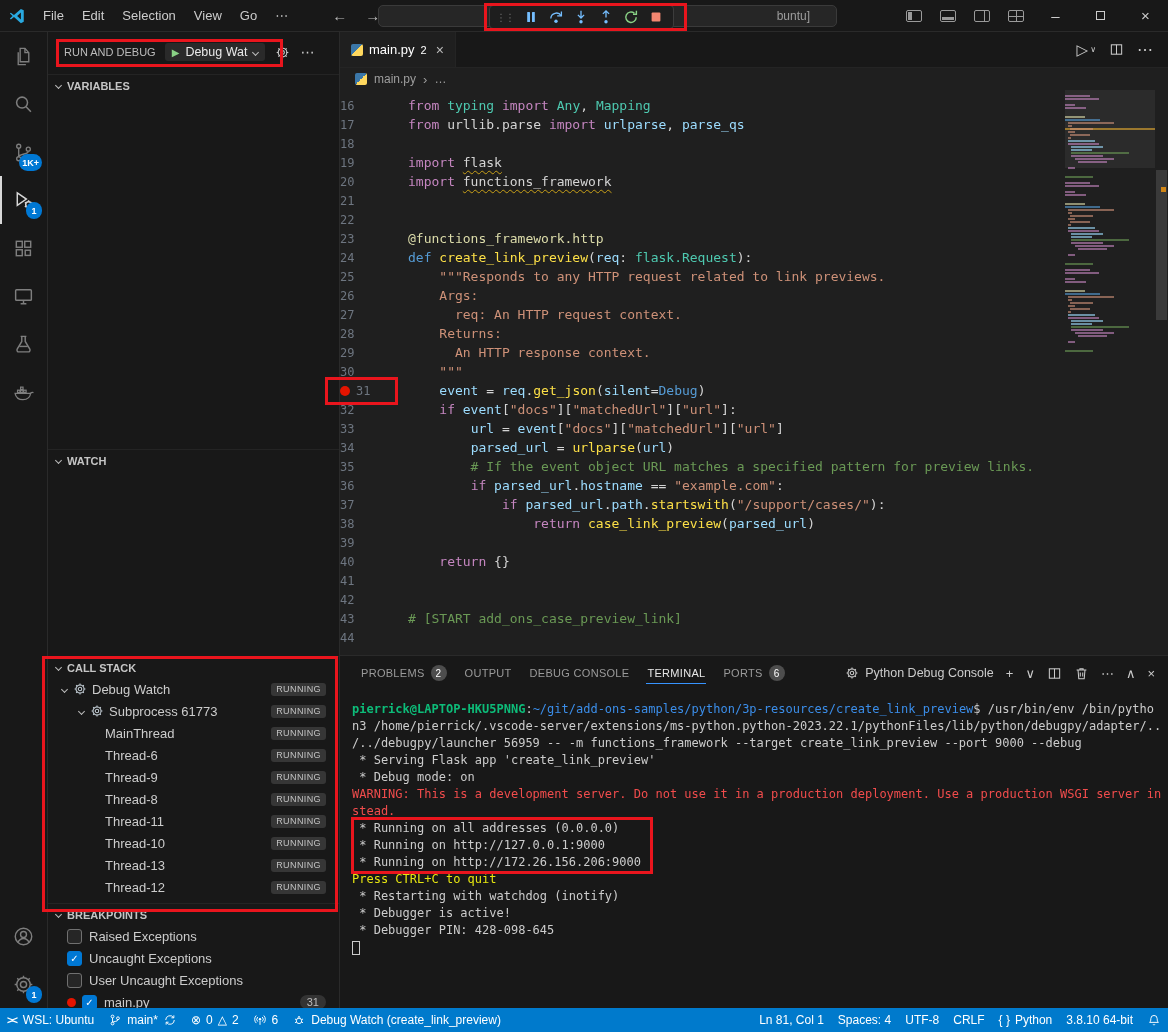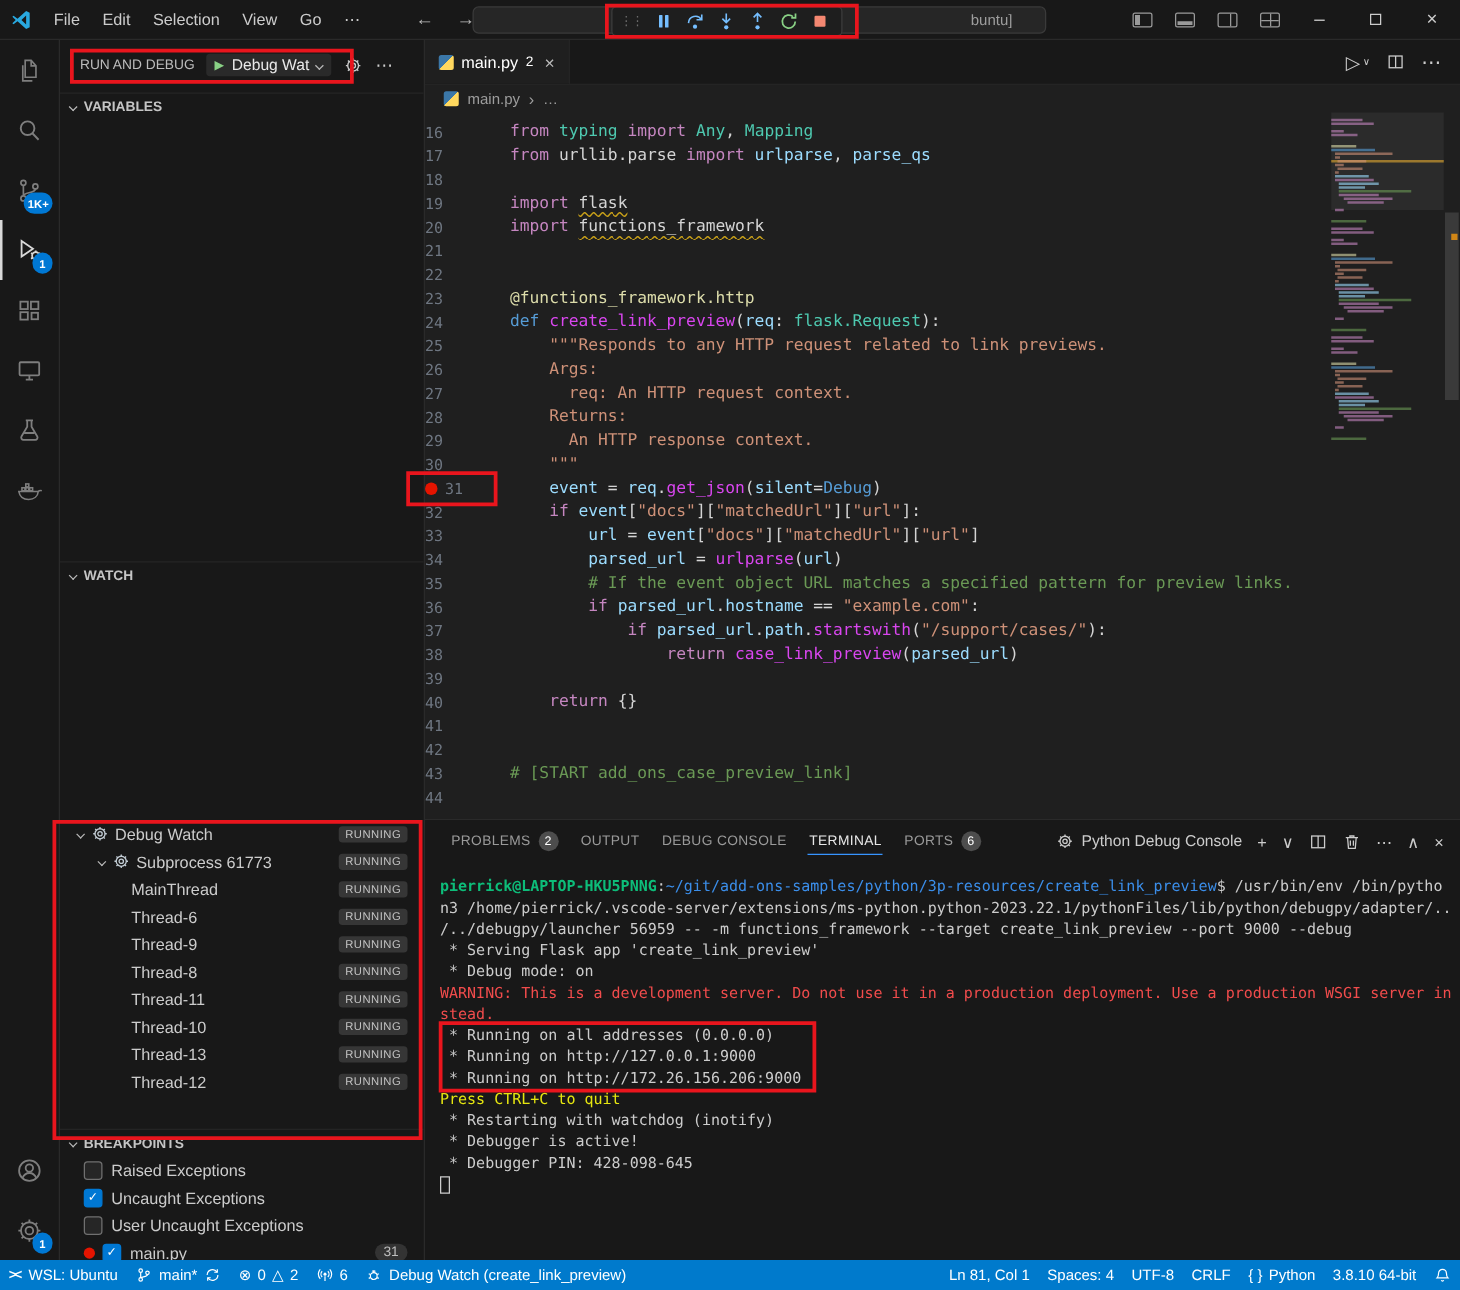--- a/index.html
+++ b/index.html
@@ -79,21 +79,21 @@
 .mini-chev{font-size:8px;color:#ccc}
 .ea-ico svg{width:15px;height:15px}
 .breadcrumb{height:22px;display:flex;align-items:center;gap:7px;padding-left:15px;font-size:12px;color:#9d9d9d}
 .bc-sep{font-size:13px;color:#9d9d9d}
 .code{position:absolute;top:58px;left:0;right:14px;bottom:0;overflow:hidden;font-family:"DejaVu Sans Mono",monospace;font-size:13px;padding-top:6px}
 .code-line{display:flex;height:19px;align-items:center}
 .gutter{flex:none;width:58px;display:flex;align-items:center;gap:6px;padding-right:14px;cursor:pointer}
 .lnum{color:#6e7681;font-size:12px}
 .bp-dot{width:10px;height:10px;border-radius:50%;background:#e51400;flex:none}
 .ltext{white-space:pre;font:inherit;color:#d4d4d4;padding-left:10px}
-.tk-kw{color:#c586c0}.tk-def{color:#569cd6}.tk-fn{color:#d946ef}.tk-str{color:#ce9178}
+.tk-kw{color:#c586c0}.tk-def{color:#569cd6}.tk-fn{color:#fde047}.tk-str{color:#ce9178}
 .tk-com{color:#6a9955}.tk-var{color:#9cdcfe}.tk-type{color:#4ec9b0}.tk-txt{color:#d4d4d4}
 .tk-const{color:#569cd6}.tk-dec{color:#dcdcaa}
 .tk-u{text-decoration:underline;text-decoration-style:wavy;text-decoration-color:#c8a018;text-decoration-thickness:1px;text-underline-offset:3px}
 .minimap{position:absolute;right:13px;top:58px;width:90px;bottom:0;padding-top:5px;z-index:2;cursor:pointer}
 .mm-viewport{position:absolute;left:0;right:0;top:0;height:78px;background:rgba(121,121,121,.14)}
 .mm-row{height:2px;margin-bottom:1px;display:flex}
 .mm-row span{height:2px;opacity:.6;display:block}
 .mm-hl{background:rgba(216,160,36,.7)}
 .scrollbar{position:absolute;right:0;top:58px;width:13px;bottom:0}
 .sb-thumb{position:absolute;left:1px;right:1px;top:80px;height:150px;background:rgba(121,121,121,.3);cursor:pointer}
@@ -339,20 +339,24 @@
     </div>
 
     <div class="section" id="sec-variables">
       <div class="sec-head">
         <span class="chev"></span>
         <span>VARIABLES</span>
       </div>
     </div>
 
     <div class="section" id="sec-callstack">
+      <div class="sec-head">
+        <span class="chev"></span>
+        <span>CALL STACK</span>
+      </div>
       <div>
           <div class="cs-row lvl1">
             <span class="chev"></span>
             <span class="cs-ico">
               <svg viewBox="0 0 16 16" fill="none" stroke="currentColor" stroke-width="1.2">
                 <circle cx="8" cy="8" r="2"></circle>
                 <circle cx="8" cy="8" r="4.6"></circle>
                 <path d="M8 1.8v1.8M8 12.4v1.8M1.8 8h1.8M12.4 8h1.8M3.6 3.6l1.3 1.3M11.1 11.1l1.3 1.3M12.4 3.6l-1.3 1.3M4.9 11.1l-1.3 1.3"></path>
               </svg>
             </span>

